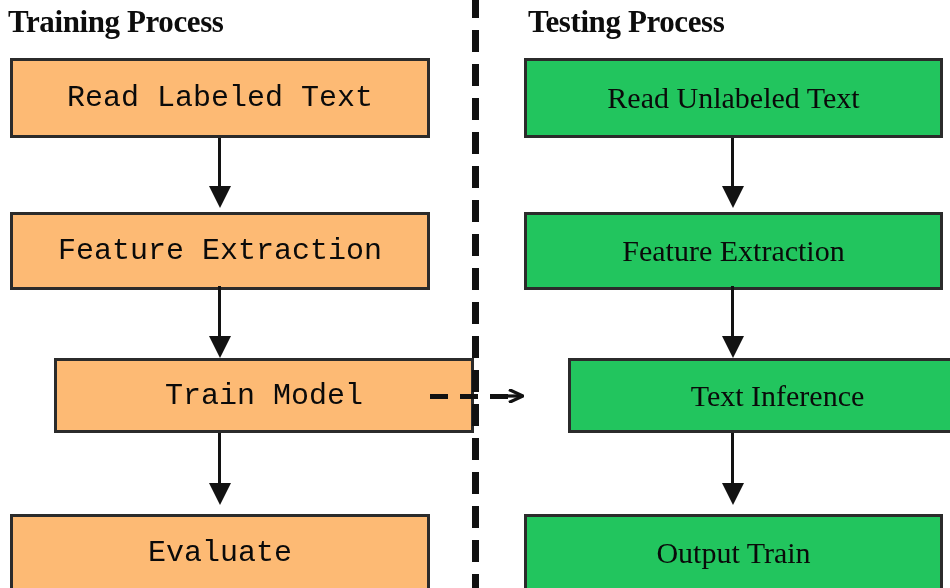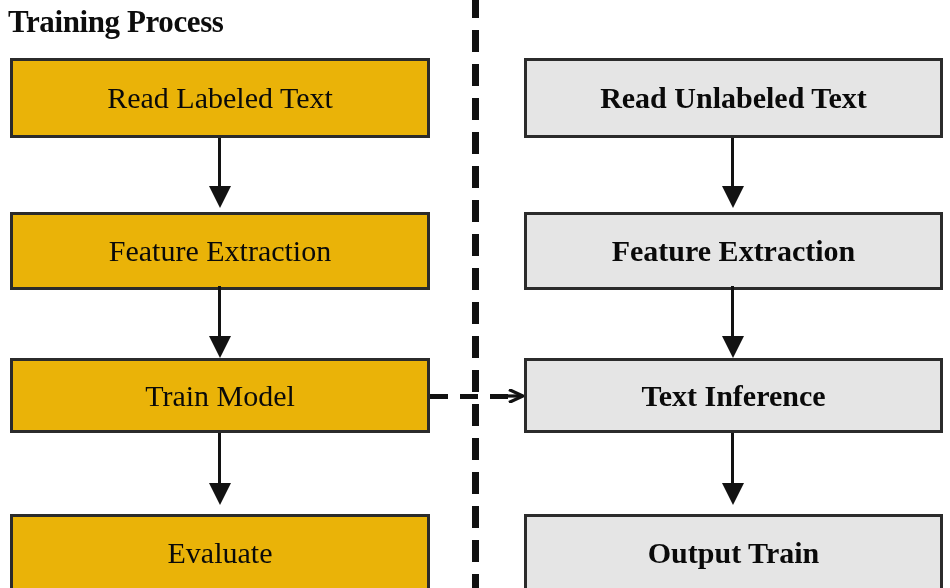--- a/index.html
+++ b/index.html
@@ -41,31 +41,31 @@
     border: 3px solid #2b2b2b;
     display: flex;
     align-items: center;
     justify-content: center;
     color: #0a0a0a;
     font-family: "Liberation Serif", "DejaVu Serif", serif;
     font-size: 30px;
     line-height: 1;
     white-space: nowrap;
   }
-  .pbox.yellow { background: #eab308; }
-  .pbox.blue   { background: #e5e5e5; font-weight: bold; }
+  .pbox.yellow { background: #fdba74; font-family: Liberation Mono, monospace; }
+  .pbox.blue   { background: #22c55e; }
 
   
   .col-left  { left: 10px;  width: 420px; }
   
   .col-right { left: 524px; width: 419px; }
 
   .row1 { top: 58px;  height: 80px; }
   .row2 { top: 212px; height: 78px; }
-  .row3 { top: 358px; height: 75px; }
+  .row3 { top: 358px; height: 75px; margin-left: 44px; }
   .row4 { top: 514px; height: 78px; }
 
   
   .varrow {
     position: absolute;
     width: 22px;
   }
   .varrow .shaft {
     position: absolute;
     left: 9px;
@@ -138,20 +138,21 @@
     height: 14px;
   }
 </style>
 </head>
 <body>
 
 <div id="diagram">
 
   <div class="col-title" id="title-training">Training Process</div>
 
+  <div class="col-title" id="title-testing">Testing Process</div>
 
   <div class="pbox yellow col-left row1">Read Labeled Text</div>
 
   <div class="varrow va-left va-r1">
     <div class="shaft" style="height:48px;"></div>
     <div class="head"></div>
   </div>
 
   <div class="pbox yellow col-left row2">Feature Extraction</div>
 

